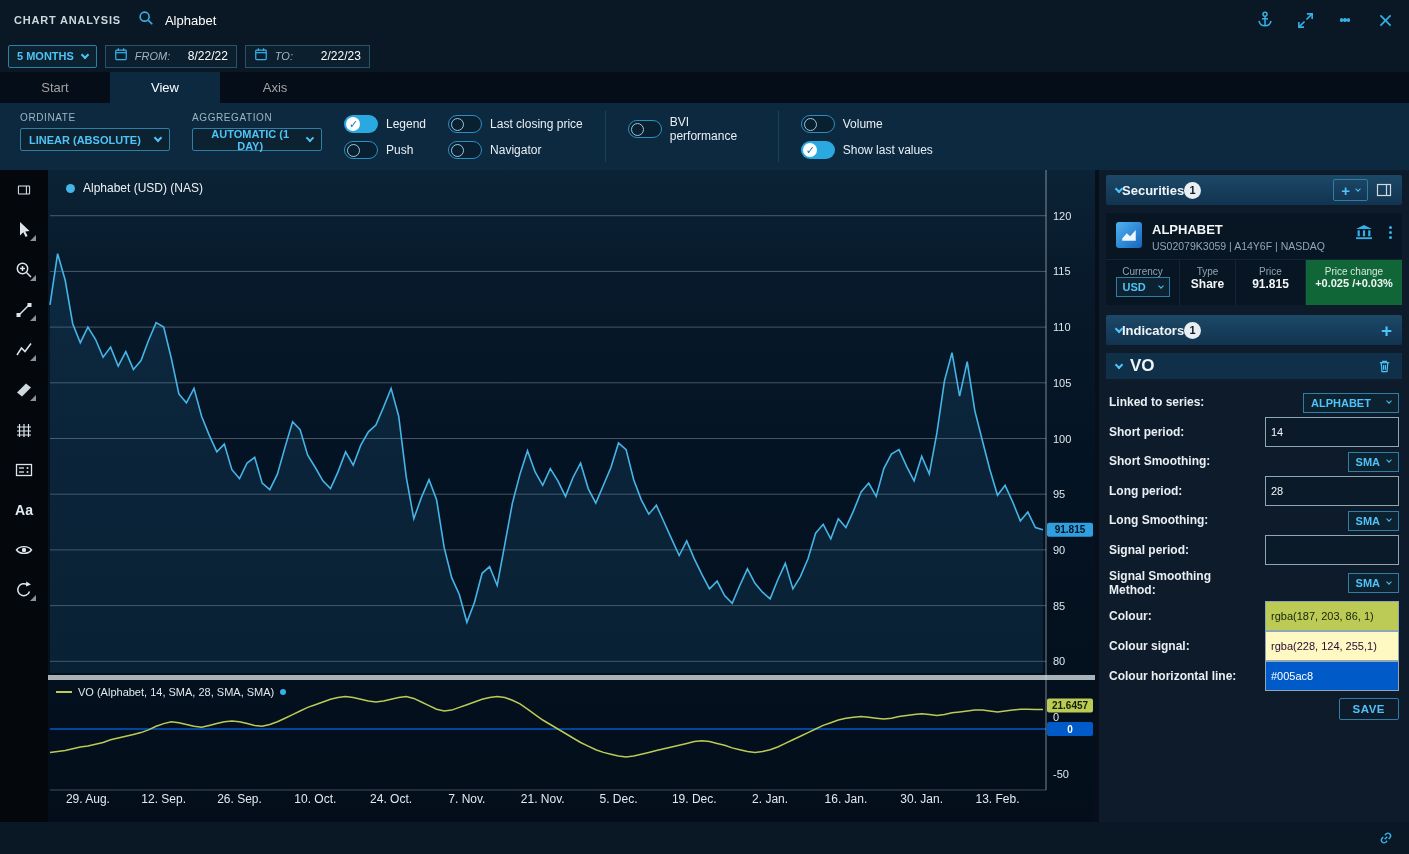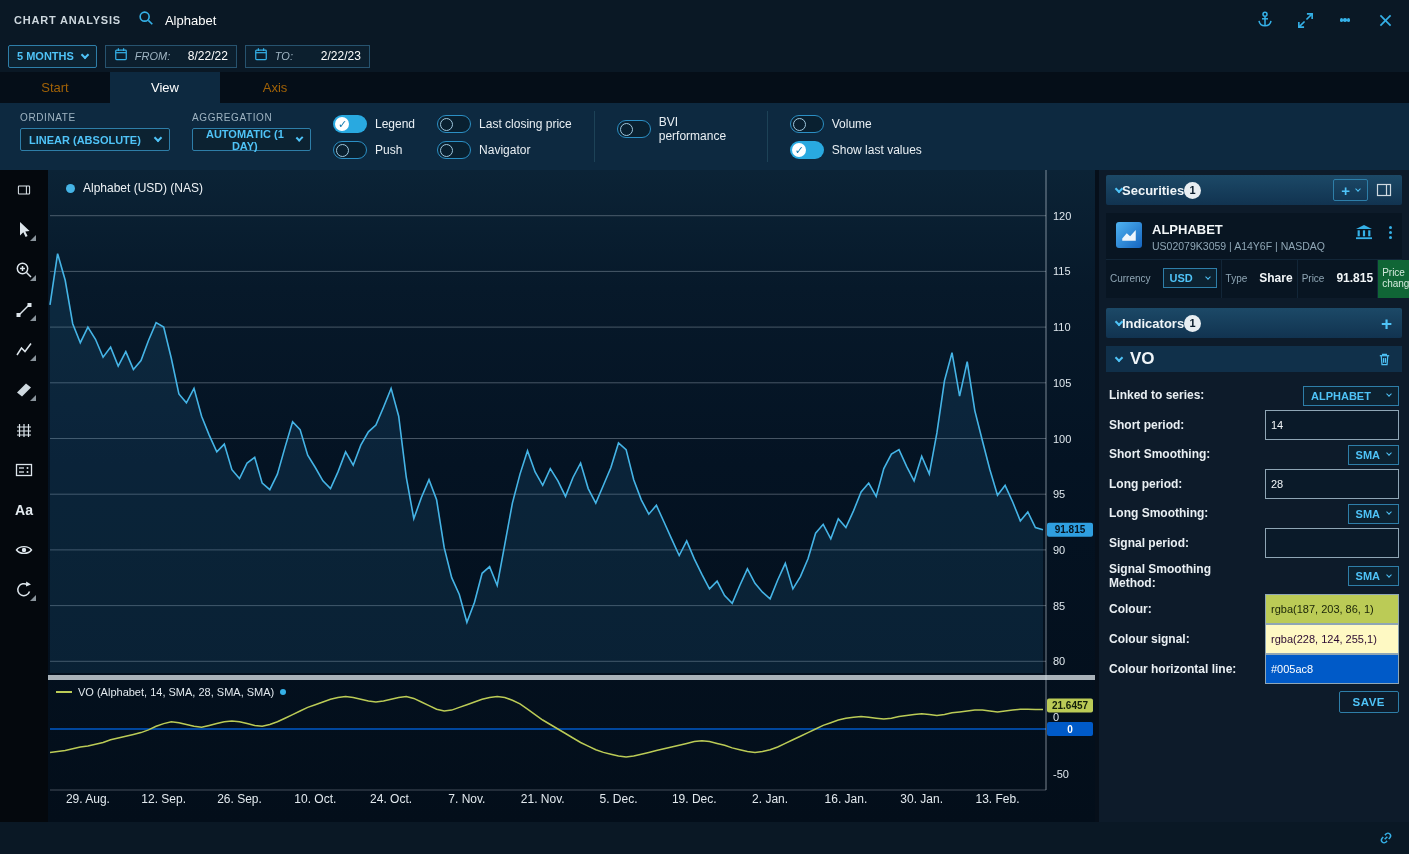--- a/index.html
+++ b/index.html
@@ -22,21 +22,21 @@
       font-size:11px;font-weight:bold;display:inline-flex;align-items:center;gap:8px;padding:0 8px;cursor:pointer;font-family:inherit;}
   .chev{display:inline-block;width:6px;height:6px;border-right:2px solid currentColor;border-bottom:2px solid currentColor;
         transform:rotate(45deg);margin-top:-3px;}
   .chev.sm{width:4px;height:4px;border-width:1.5px;}
   .datebox{display:flex;align-items:center;gap:7px;height:23px;border:1px solid #27536f;background:#0c1f2e;padding:0 8px;width:132px;}
   .date-label{font-style:italic;font-size:11px;color:#9fb4c2;}
   .date-value{margin-left:auto;font-size:12px;color:#fff;}
 
   
   .tabs{height:31px;background:#050e18;display:flex;}
-  .tab{width:110px;display:flex;align-items:center;justify-content:center;font-size:13px;color:#a16207;cursor:pointer;}
+  .tab{width:110px;display:flex;align-items:center;justify-content:center;font-size:13px;color:#a3a3a3;cursor:pointer;}
   .tab.active{background:#0d2940;color:#fff;}
 
   
   .ribbon{height:67px;background:#0d2940;display:flex;padding:6px 0 6px 20px;gap:22px;}
   .rgroup{display:flex;flex-direction:column;gap:5px;}
   .rgroup-label{font-size:10px;color:#9fb4c2;letter-spacing:.6px;margin-top:3px;}
   .vdiv{width:1px;background:#1d4257;margin:2px 0;}
   .toggle-col{display:flex;flex-direction:column;gap:8px;padding-top:6px;}
   .toggle{display:flex;align-items:center;gap:8px;cursor:pointer;}
   .tlabel{font-size:12px;color:#e9eff3;}
@@ -83,21 +83,21 @@
 
   .security-card{background:#081522;margin-top:8px;}
   .sec-top{display:flex;padding:9px 10px 7px 10px;gap:10px;align-items:flex-start;}
   .sec-icon{width:26px;height:26px;border-radius:3px;background:linear-gradient(135deg,#4fb3f0,#1565c0);
             display:flex;align-items:center;justify-content:center;flex:0 0 auto;}
   .sec-names{flex:1;min-width:0;}
   .sec-name{font-size:13px;font-weight:bold;color:#f2f6f8;}
   .sec-meta{font-size:10.5px;color:#8fa6b5;margin-top:3px;white-space:nowrap;}
   .sec-top .icon{cursor:pointer;margin-top:2px;}
   .sec-stats{display:flex;border-top:1px solid #122638;}
-  .stat{padding:6px 4px 8px 4px;display:flex;flex-direction:row;align-items:center;gap:12px;border-right:1px solid #122638;}
+  .stat{padding:6px 4px 8px 4px;display:flex;flex-direction:column;align-items:center;gap:0;border-right:1px solid #122638;}
   .stat.c1{flex:0 0 74px;} .stat.c2{flex:0 0 56px;} .stat.c3{flex:0 0 70px;}
   .stat.change{flex:1;background:#106636;border-right:none;}
   .stat-label{font-size:10px;color:#8fa6b5;}
   .stat.change .stat-label{color:#d3e9dc;}
   .stat-value{font-size:12px;font-weight:bold;color:#f2f6f8;}
   .stat.change .stat-value{font-size:11px;}
   .mini-select{height:20px;width:54px;border:1px solid #2e7ea8;background:#0c2231;color:#4fc3f7;font-size:11px;font-weight:bold;
                display:flex;align-items:center;justify-content:space-between;padding:0 6px;cursor:pointer;font-family:inherit;}
 
   .vo-header{height:26px;background:#10304a;margin-top:8px;display:flex;align-items:center;padding:0 10px;gap:8px;}
@@ -206,21 +206,21 @@
   <div class="ribbon">
     <div class="rgroup">
       <div class="rgroup-label">ORDINATE</div>
       <button class="dd" style="width:150px;justify-content:space-between;">
         <span>LINEAR (ABSOLUTE)</span>
           <span class="chev"></span>
       </button>
     </div>
     <div class="rgroup">
       <div class="rgroup-label">AGGREGATION</div>
-      <button class="dd" style="width:119px;justify-content:space-between;">
+      <button class="dd" style="width:130px;justify-content:space-between;">
         <span>AUTOMATIC (1 DAY)</span>
           <span class="chev"></span>
       </button>
     </div>
     <div class="toggle-col">
       <div class="toggle">
         <span class="pill on"></span>
         <span class="tlabel">Legend</span>
       </div>
       <div class="toggle">

